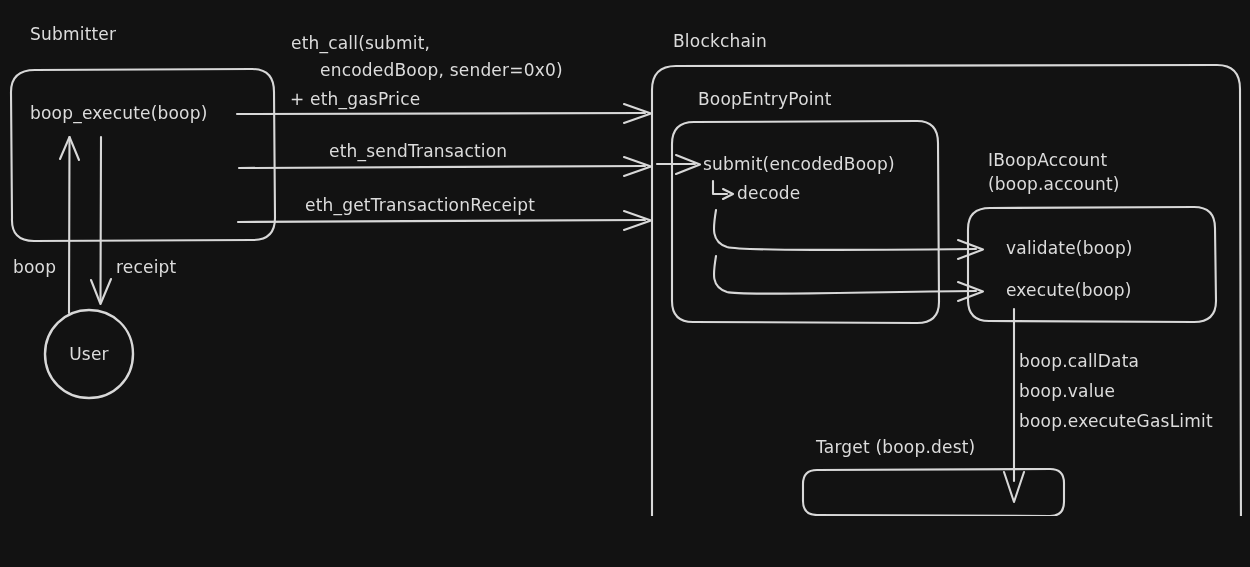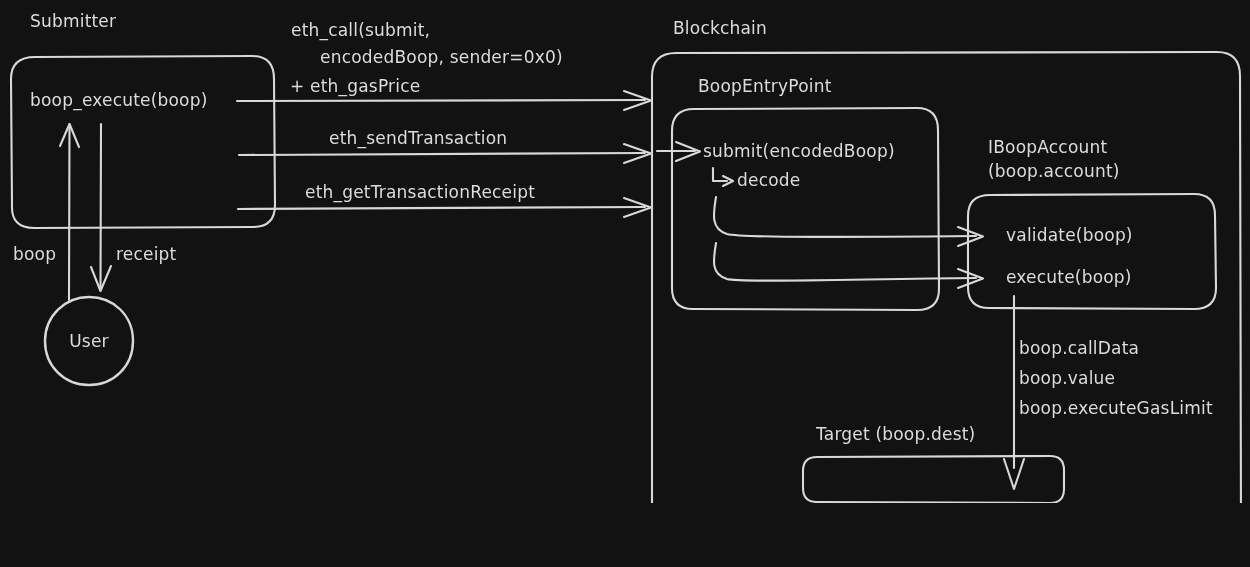--- a/index.html
+++ b/index.html
@@ -7,20 +7,21 @@
     padding: 0;
     background: #121212;
   }
   #canvas-root {
     position: relative;
     width: 1250px;
     height: 503px;
     background: #121212;
     overflow: hidden;
     font-family: "DejaVu Sans", sans-serif;
+    margin-top: 13px;
   }
   #diagram-svg {
     position: absolute;
     left: 0;
     top: 0;
     width: 1250px;
     height: 567px;
   }
   #diagram-svg text {
     font-family: "DejaVu Sans", sans-serif;

